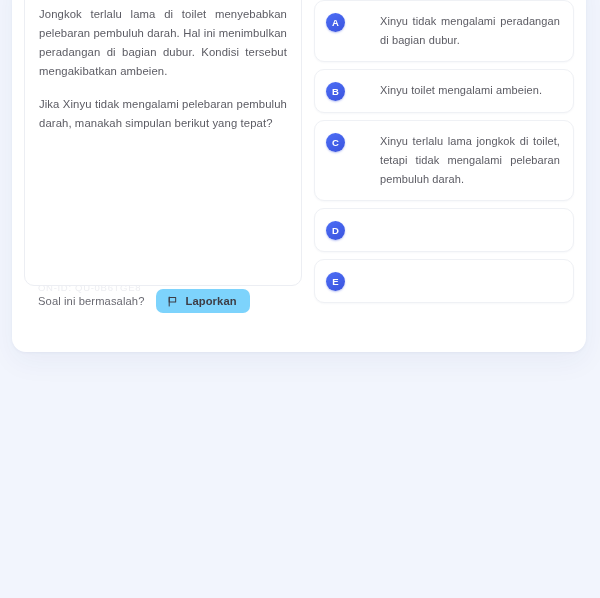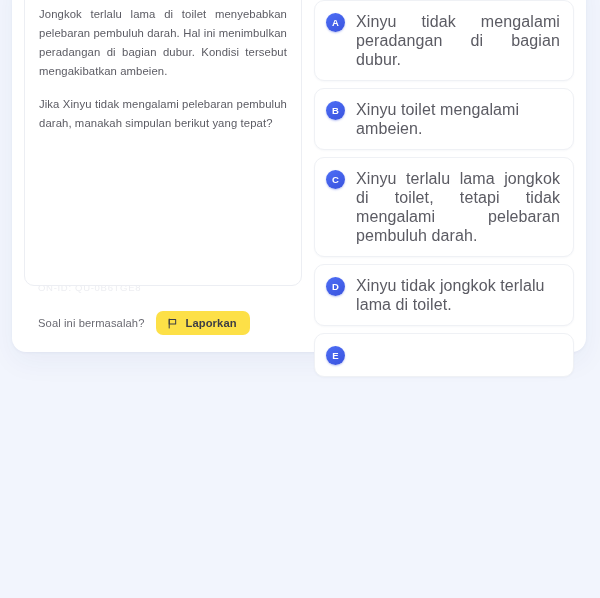--- a/index.html
+++ b/index.html
@@ -88,60 +88,61 @@
     background: linear-gradient(150deg, #4d6ef5 0%, #3a53de 100%);
     color: #fff;
     font-size: 9.5px;
     font-weight: bold;
     line-height: 19px;
     text-align: center;
     margin-top: 1px;
     box-shadow: 0 1px 2px rgba(58,83,222,.35);
   }
   .option-text {
-    font-size: 16px;
+    font-size: 11px;
     line-height: 19px;
     color: #5b5b63;
     text-align: justify;
     text-justify: inter-word;
     letter-spacing: .1px;
     flex: 1 1 auto;
+    margin-left: 24px;
   }
   .option-text.short { text-align: left; }
 
   
   #watermark-id {
     position: absolute;
     left: 26px;
     top: 312px;
     font-size: 9.5px;
     letter-spacing: .7px;
     color: #edeef2;
     user-select: none;
   }
 
   
   #report-row {
     position: absolute;
     left: 26px;
-    top: 341px;
+    top: 319px;
     display: flex;
     align-items: center;
     gap: 12px;
   }
   #report-prompt {
     font-size: 11.2px;
     color: #6a6a72;
     letter-spacing: .1px;
   }
   #report-button {
     display: inline-flex;
     align-items: center;
     gap: 7px;
-    background: #fde047;
+    background: #7dd3fc;
     border: none;
     border-radius: 7px;
     padding: 6px 13px 6px 11px;
     cursor: pointer;
     font-family: inherit;
   }
   #report-button-label {
     font-size: 11.2px;
     font-weight: bold;
     color: #3d3d45;
@@ -173,21 +174,20 @@
         <span class="option-text short">Xinyu toilet mengalami ambeien.</span>
       </div>
 
       <div class="option-card">
         <span class="option-badge">C</span>
         <span class="option-text">Xinyu terlalu lama jongkok di toilet, tetapi tidak mengalami pelebaran pembuluh darah.</span>
       </div>
 
       <div class="option-card">
         <span class="option-badge">D</span>
-        <span class="option-text short">Xinyu tidak jongkok terlalu lama di toilet.</span>
       </div>
 
       <div class="option-card">
         <span class="option-badge">E</span>
       </div>
 
     </div>
   </div>
 
   <div id="watermark-id">ON-ID: QU-0B6TGE8</div>

